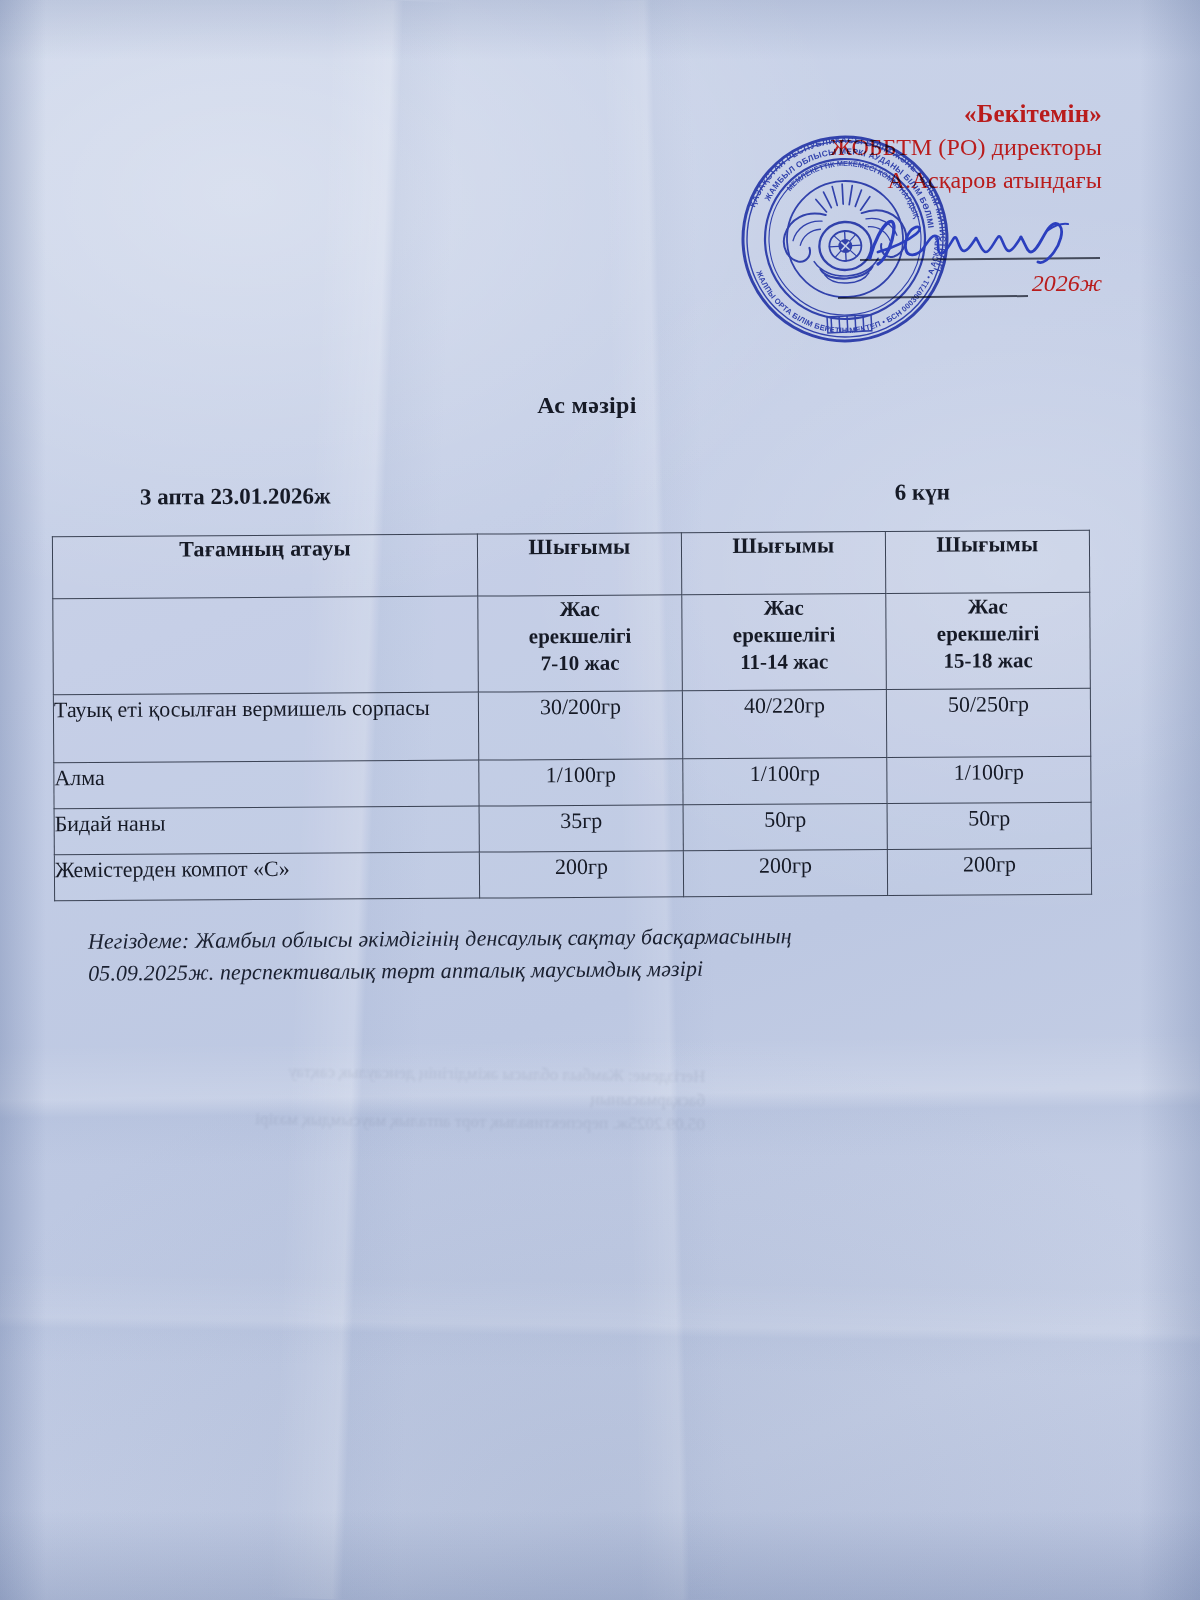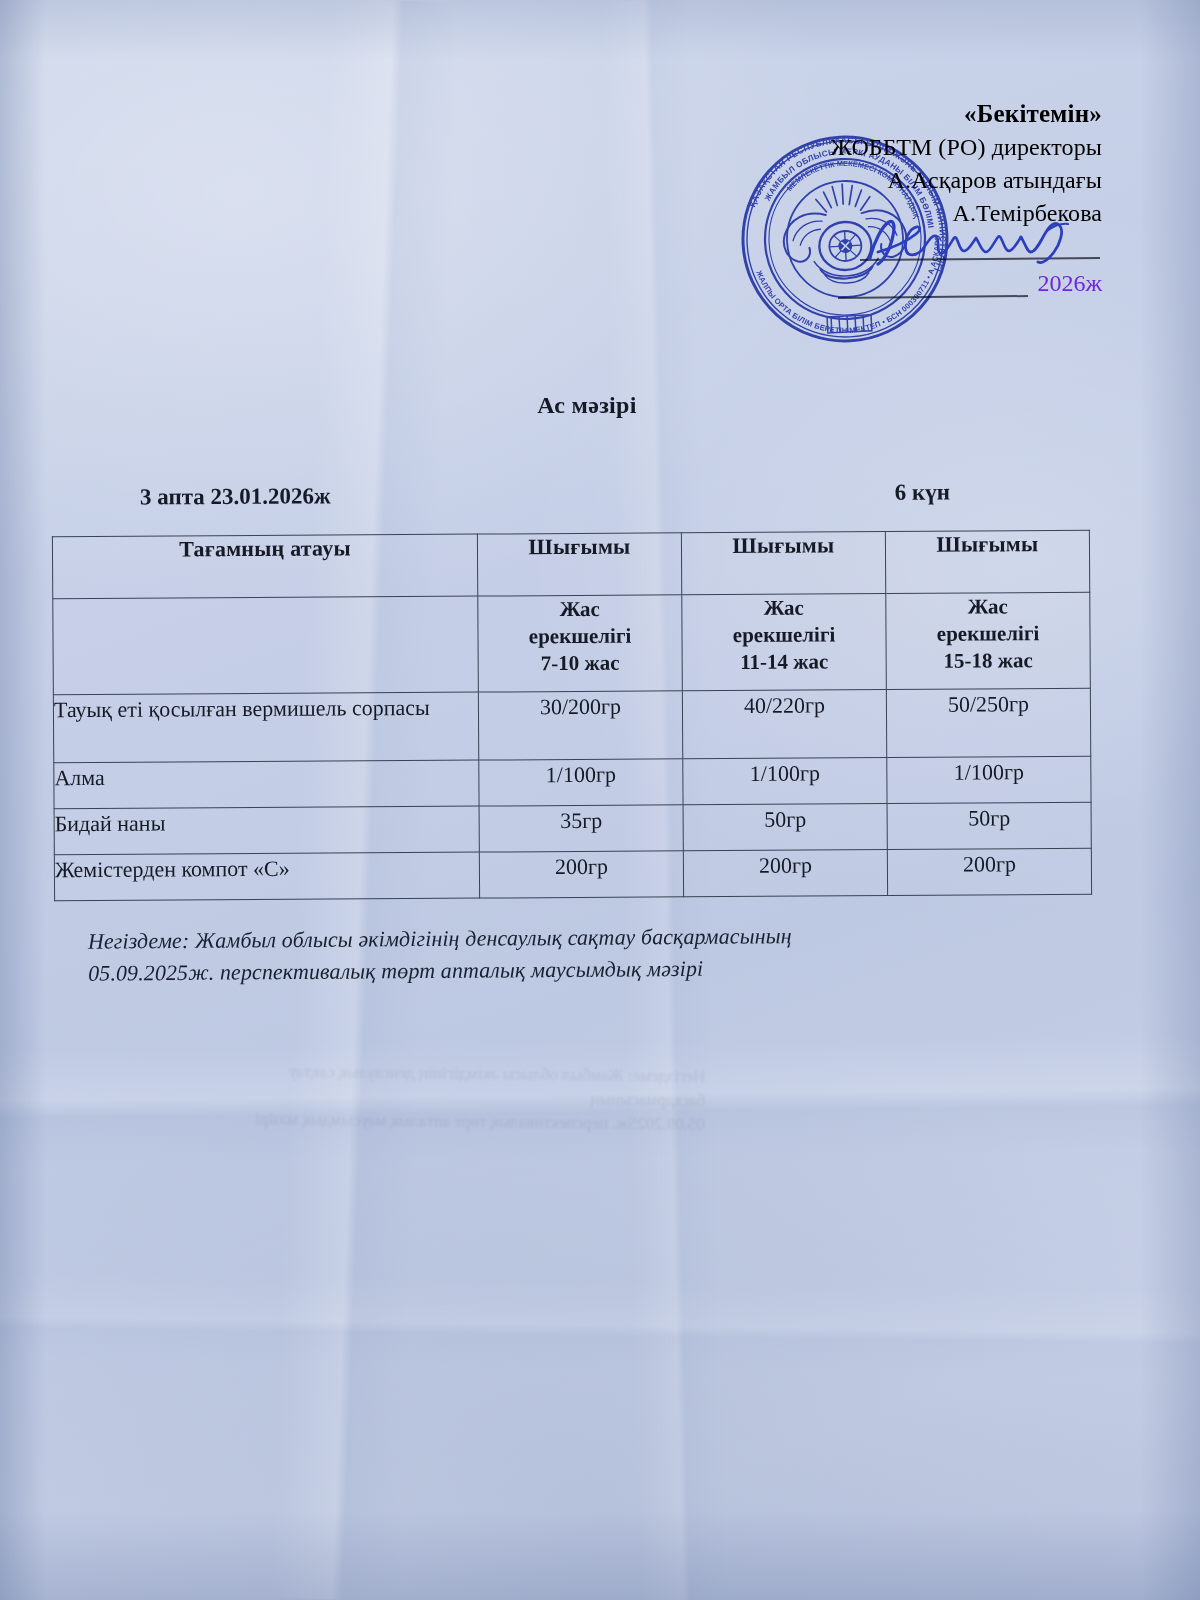--- a/index.html
+++ b/index.html
@@ -63,21 +63,21 @@
     pointer-events: none;
     overflow: hidden;
   }
 
   
   #approval {
     position: absolute;
     right: 98px; top: 100px;
     width: 420px;
     text-align: right;
-    color: #000000;
+    color: #b91c1c;
     z-index: 5;
   }
   #approval .appr-title {
     font-size: 25px; font-weight: bold; letter-spacing: .2px;
     margin-bottom: 3px;
   }
   #approval .appr-line {
     font-size: 24px; line-height: 33px; letter-spacing: .1px;
   }
 
@@ -87,22 +87,23 @@
     height: 2px;
     background: #2d3342;
     opacity: .85;
     z-index: 6;
   }
   #rule-sig  { right: 100px; top: 258px; width: 240px; transform: rotate(-0.5deg); }
   #rule-date { right: 172px; top: 296px; width: 190px; transform: rotate(-0.6deg); }
   #date-year {
     position: absolute;
     right: 98px; top: 270px;
-    font-size: 24px; color: #6d28d9;
+    font-size: 24px; color: #b91c1c;
     z-index: 6;
+    font-style: italic;
   }
 
   
   #signature {
     position: absolute;
     right: 108px; top: 212px;
     width: 230px; height: 62px;
     z-index: 7;
     pointer-events: none;
   }
@@ -225,21 +226,20 @@
 
 <div id="showthrough">
   <div>Негіздеме: Жамбыл облысы әкімдігінің денсаулық сақтау басқармасының</div>
   <div>05.09.2025ж. перспективалық төрт апталық маусымдық мәзірі</div>
 </div>
 
 <div id="approval">
   <div class="appr-title">«Бекітемін»</div>
   <div class="appr-line">ЖОББТМ (РО) директоры</div>
   <div class="appr-line">А.Асқаров атындағы</div>
-  <div class="appr-line">А.Темірбекова</div>
 </div>
 
 <svg id="signature" viewBox="0 0 230 62">
   <g fill="none" stroke="#2b3fbe" stroke-linecap="round" stroke-linejoin="round">
     <path d="M8,46 C12,30 20,14 27,10 C33,7 33,17 30,28 C27,40 20,50 16,52" stroke-width="3.2"></path>
     <path d="M16,40 C30,36 44,30 54,22 C60,17 58,13 52,16 C46,19 42,30 44,38 C46,45 54,44 60,38" stroke-width="2.8"></path>
     <path d="M60,38 C66,30 70,22 74,24 C78,26 74,38 78,41 C82,44 88,32 92,26 C95,22 96,34 100,38 C104,42 110,32 114,26" stroke-width="2.6"></path>
     <path d="M114,26 C118,32 120,40 124,40 C128,40 132,30 136,25 C139,21 141,34 145,38 C149,42 155,31 159,25" stroke-width="2.6"></path>
     <path d="M159,25 C163,31 165,40 169,40 C174,40 179,28 184,20 C189,12 194,9 198,14 C202,19 198,32 192,40 C186,48 180,52 176,50" stroke-width="2.8"></path>
     <path d="M186,18 C192,14 200,11 206,12" stroke-width="2.2"></path>

